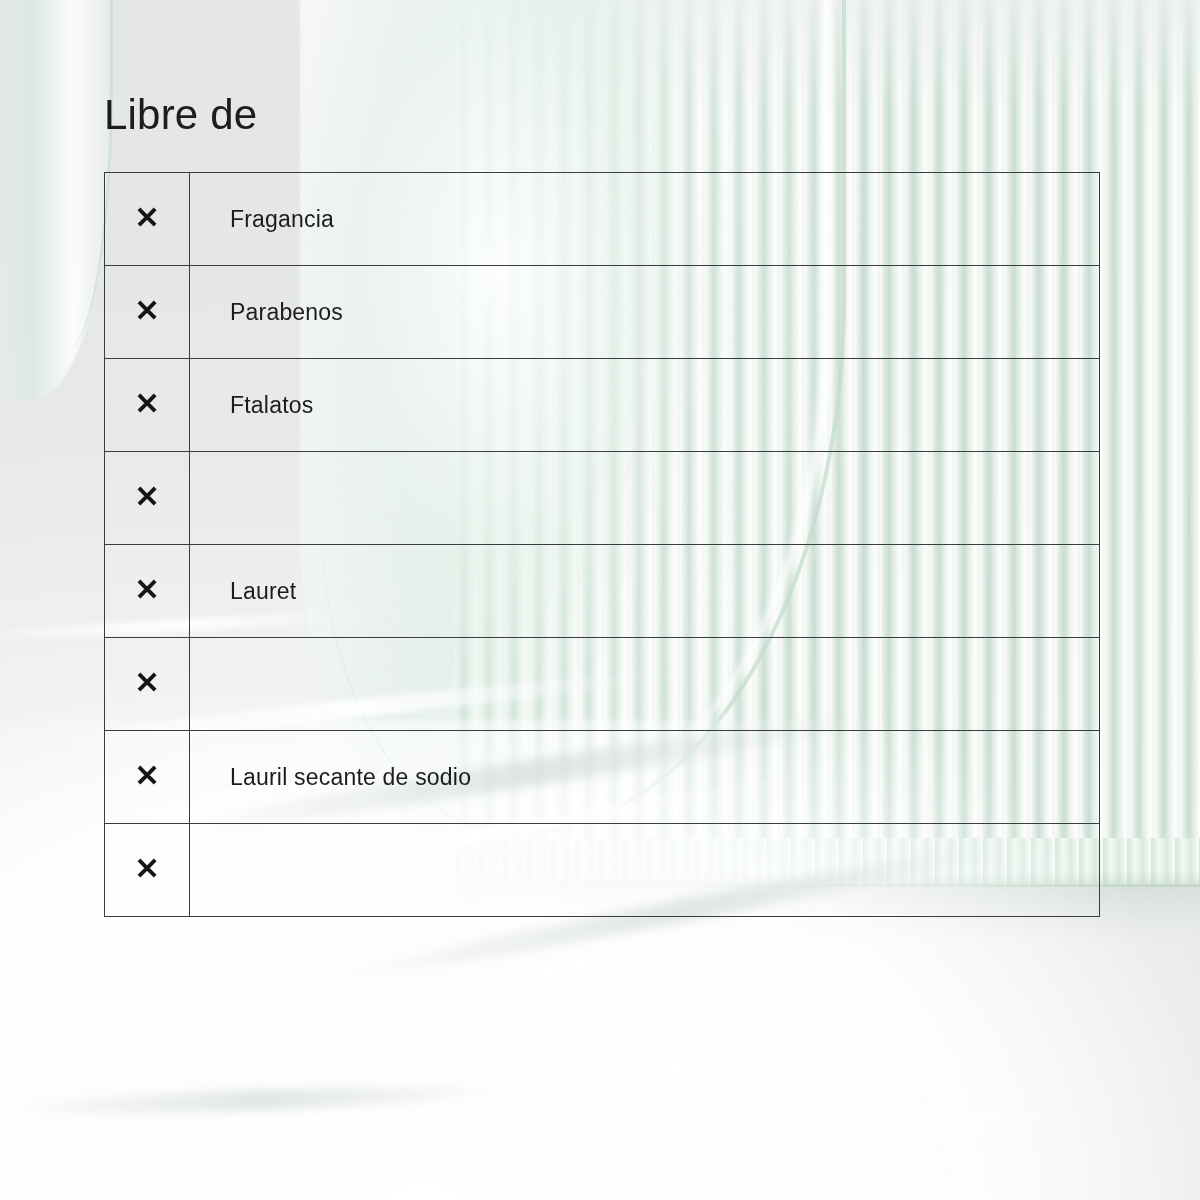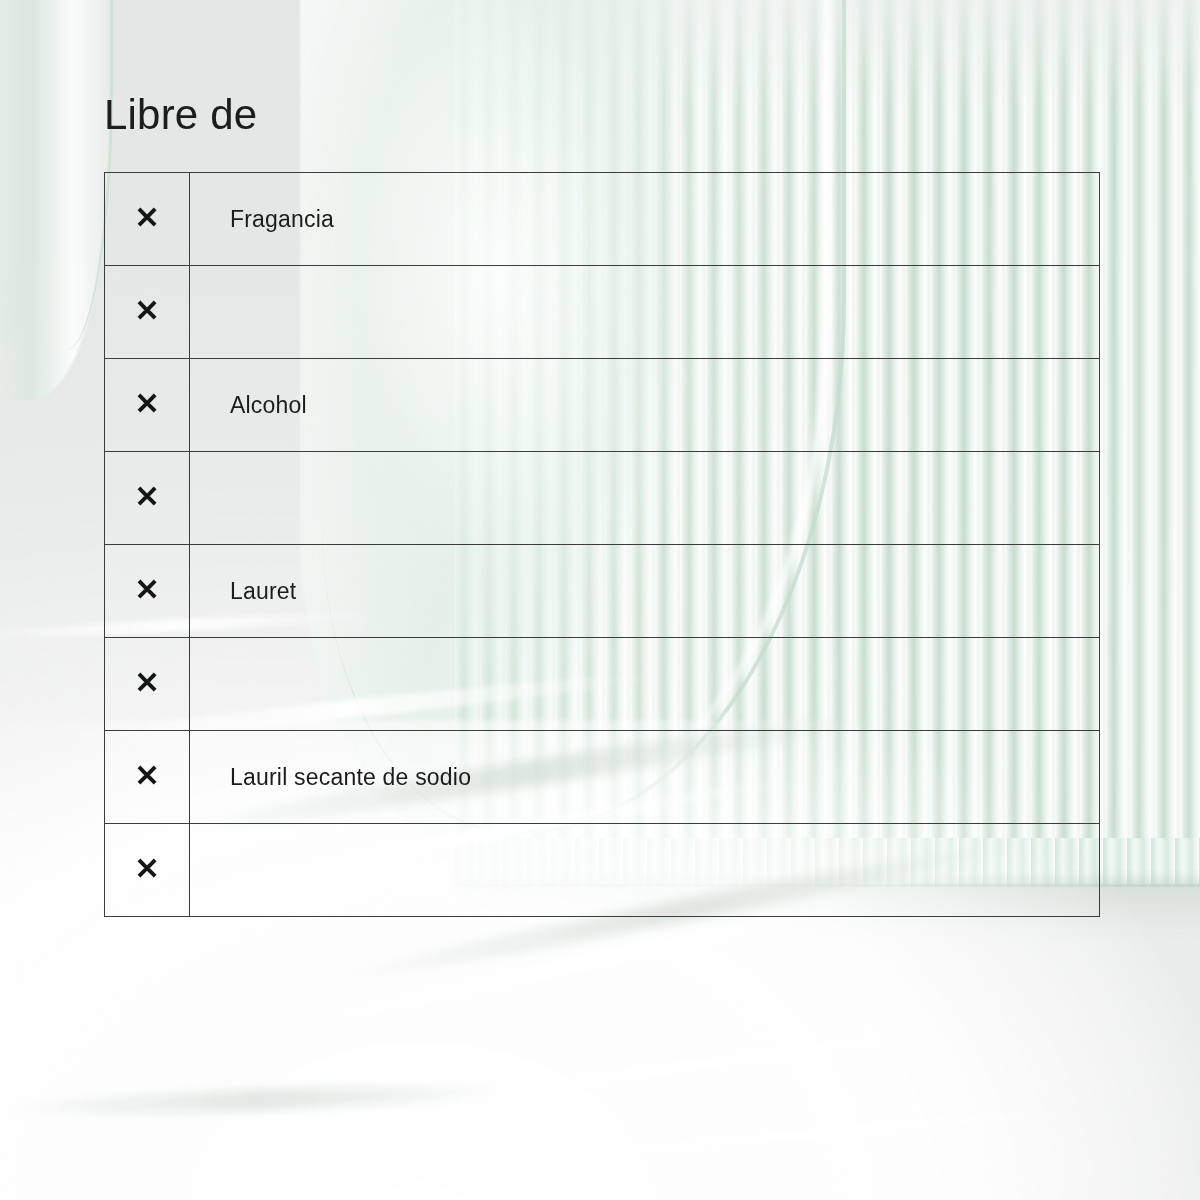--- a/index.html
+++ b/index.html
@@ -265,27 +265,28 @@
         <div class="cell-mark">
           <span class="x-glyph">✕</span>
         </div>
         <div class="cell-label">Fragancia</div>
       </div>
 
       <div class="row">
         <div class="cell-mark">
           <span class="x-glyph">✕</span>
         </div>
-      </div>
-
-      <div class="row">
-        <div class="cell-mark">
-          <span class="x-glyph">✕</span>
-        </div>
-        <div class="cell-label">Alcohol</div>
+        <div class="cell-label">Parabenos</div>
+      </div>
+
+      <div class="row">
+        <div class="cell-mark">
+          <span class="x-glyph">✕</span>
+        </div>
+        <div class="cell-label">Ftalatos</div>
       </div>
 
       <div class="row">
         <div class="cell-mark">
           <span class="x-glyph">✕</span>
         </div>
       </div>
 
       <div class="row">
         <div class="cell-mark">

